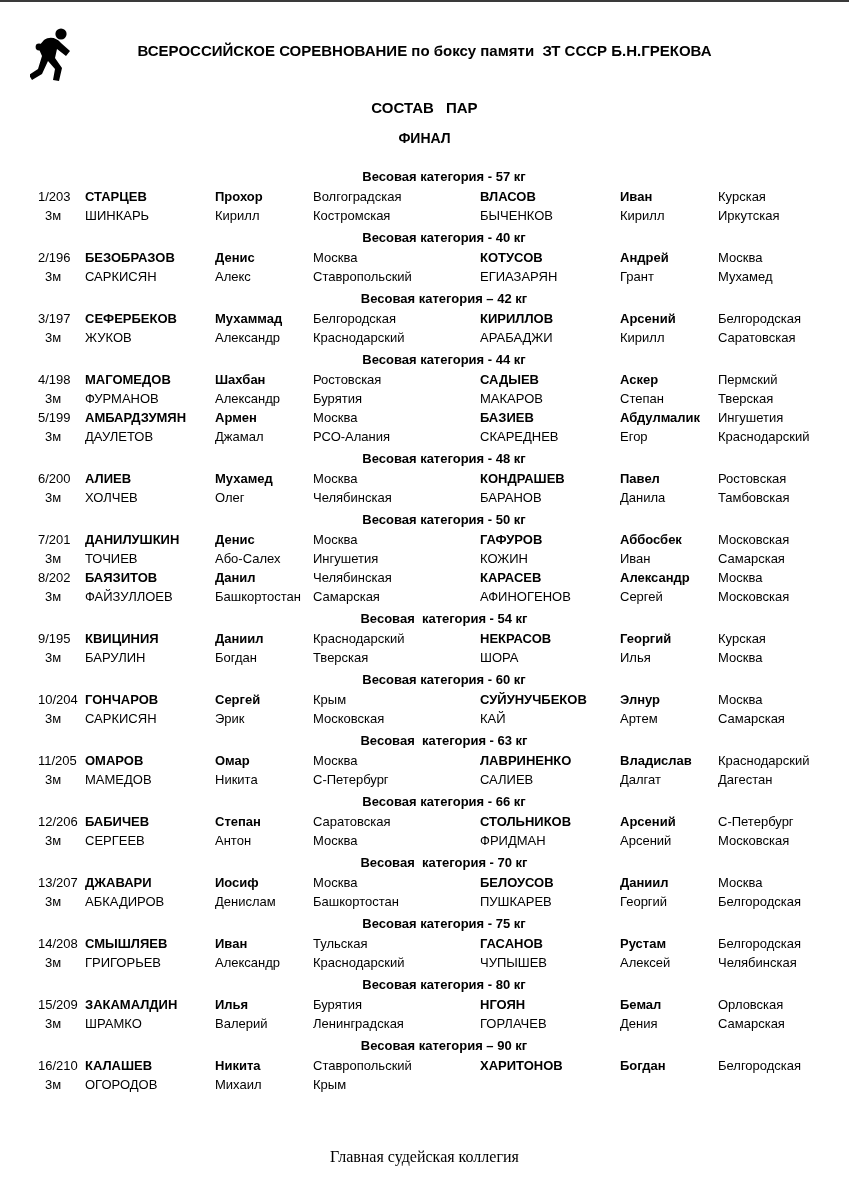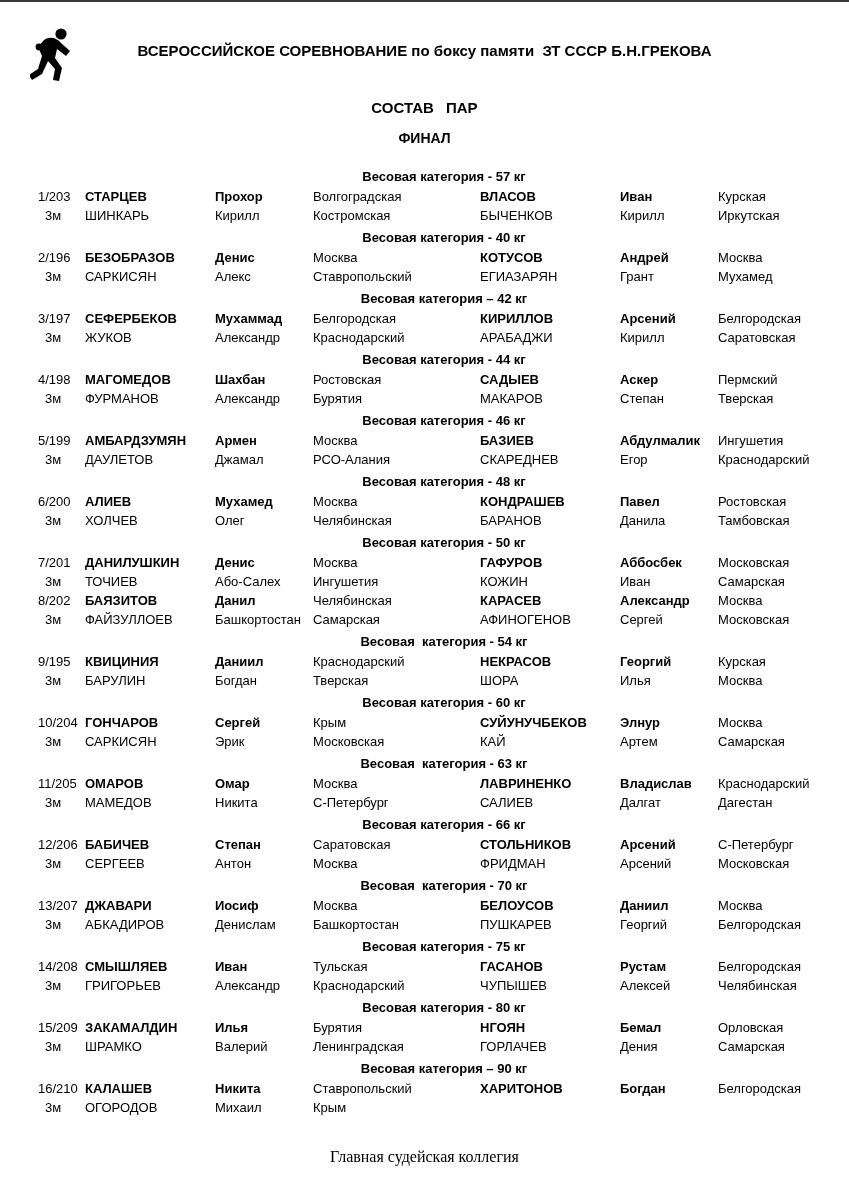--- a/index.html
+++ b/index.html
@@ -166,21 +166,20 @@
           <span>ФУРМАНОВ</span>
           <span>Александр</span>
           <span>Бурятия</span>
           <span>МАКАРОВ</span>
           <span>Степан</span>
           <span>Тверская</span>
         </div>
       </section>
 
       <section class="bout">
-        <div class="category">Весовая категория - 46 кг</div>
         <div class="row row1">
           <span class="num">5/199</span>
           <span class="b">АМБАРДЗУМЯН</span>
           <span class="b">Армен</span>
           <span>Москва</span>
           <span class="b">БАЗИЕВ</span>
           <span class="b">Абдулмалик</span>
           <span>Ингушетия</span>
         </div>
         <div class="row row2">

